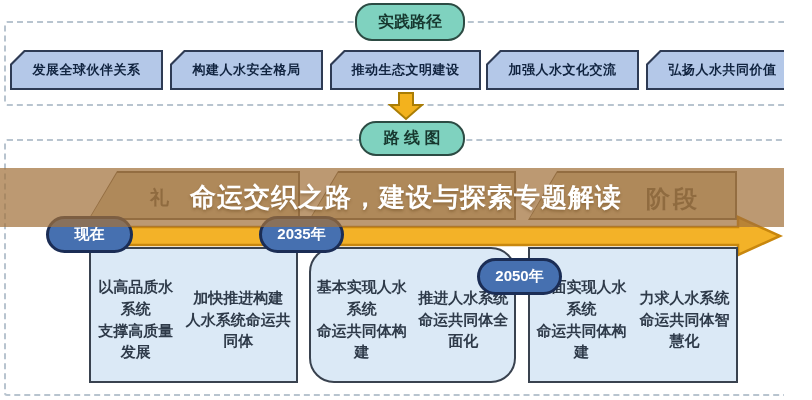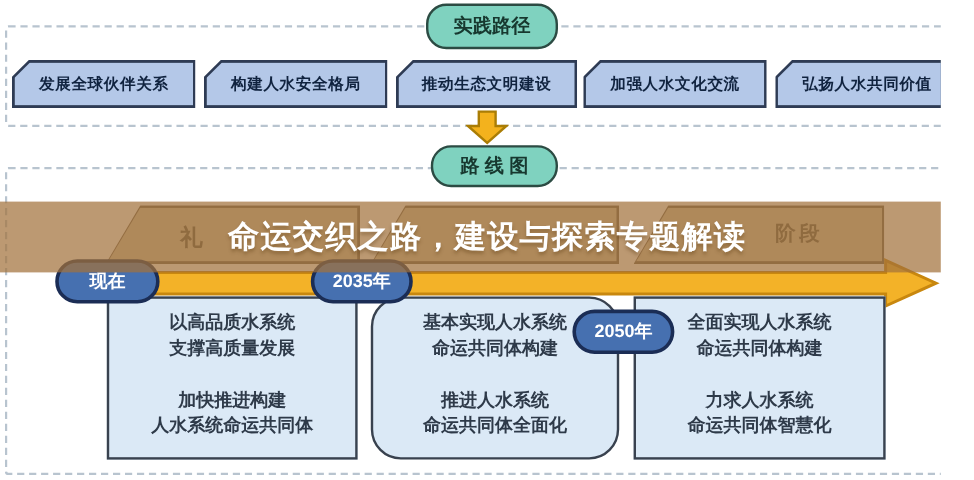--- a/index.html
+++ b/index.html
@@ -18,30 +18,30 @@
   
   .cutbox{clip-path:polygon(14px 0,100% 0,100% 100%,0 100%,0 14px);background:#2e3b54;z-index:4;}
   .cutbox .inner{position:absolute;inset:2px;clip-path:polygon(13px 0,100% 0,100% 100%,0 100%,0 13px);
         background:#b4c8e8;display:flex;align-items:center;justify-content:center;
         font-size:13px;font-weight:600;color:#10233f;letter-spacing:0.5px;}
 
   
   .trap{clip-path:polygon(29px 0,100% 0,100% 100%,0 100%);background:#6e6250;z-index:1;}
   .trap .inner{position:absolute;inset:2px;clip-path:polygon(27px 0,100% 0,100% 100%,0 100%);
         background:#cfc4aa;}
-  .stage-frag{position:absolute;font-size:17px;font-weight:700;color:#5f594a;letter-spacing:3px;z-index:1;}
+  .stage-frag{position:absolute;font-size:24px;font-weight:700;color:#5f594a;letter-spacing:3px;z-index:1;}
 
   
   .milestone{background:#4670b0;border:3px solid #1b2d55;border-radius:19px;
         display:flex;align-items:center;justify-content:center;
         color:#ffffff;font-size:15px;font-weight:600;z-index:3;box-sizing:border-box;}
 
   
   .column{background:#dbe9f6;border:2px solid #39424f;z-index:2;box-sizing:border-box;
-        display:flex;flex-direction:column;align-items:center;gap:21px;padding-top:9px;}
+        display:flex;align-items:center;padding-top:9px;}
   .column .para{white-space:pre-line;text-align:center;font-size:15px;line-height:1.45;
         font-weight:600;color:#2e3a49;}
 
   
   .overlay-banner{left:0;top:168px;width:812px;height:59px;background:rgba(162,113,60,0.72);
         display:flex;align-items:center;justify-content:center;z-index:6;}
   .overlay-title{color:#ffffff;font-size:26px;font-weight:800;letter-spacing:1px;
         text-shadow:0 2px 3px rgba(80,50,10,0.35);text-align:center;}
 
   svg{display:block;}

